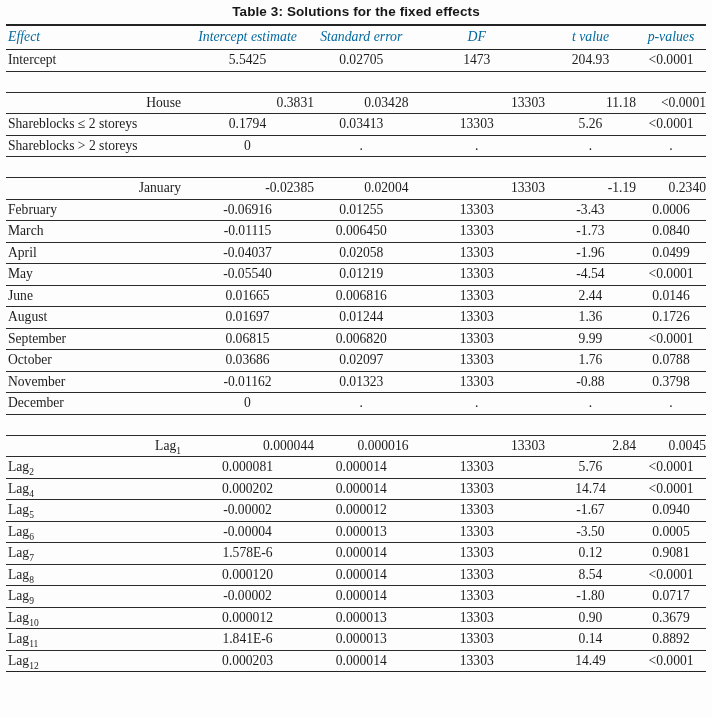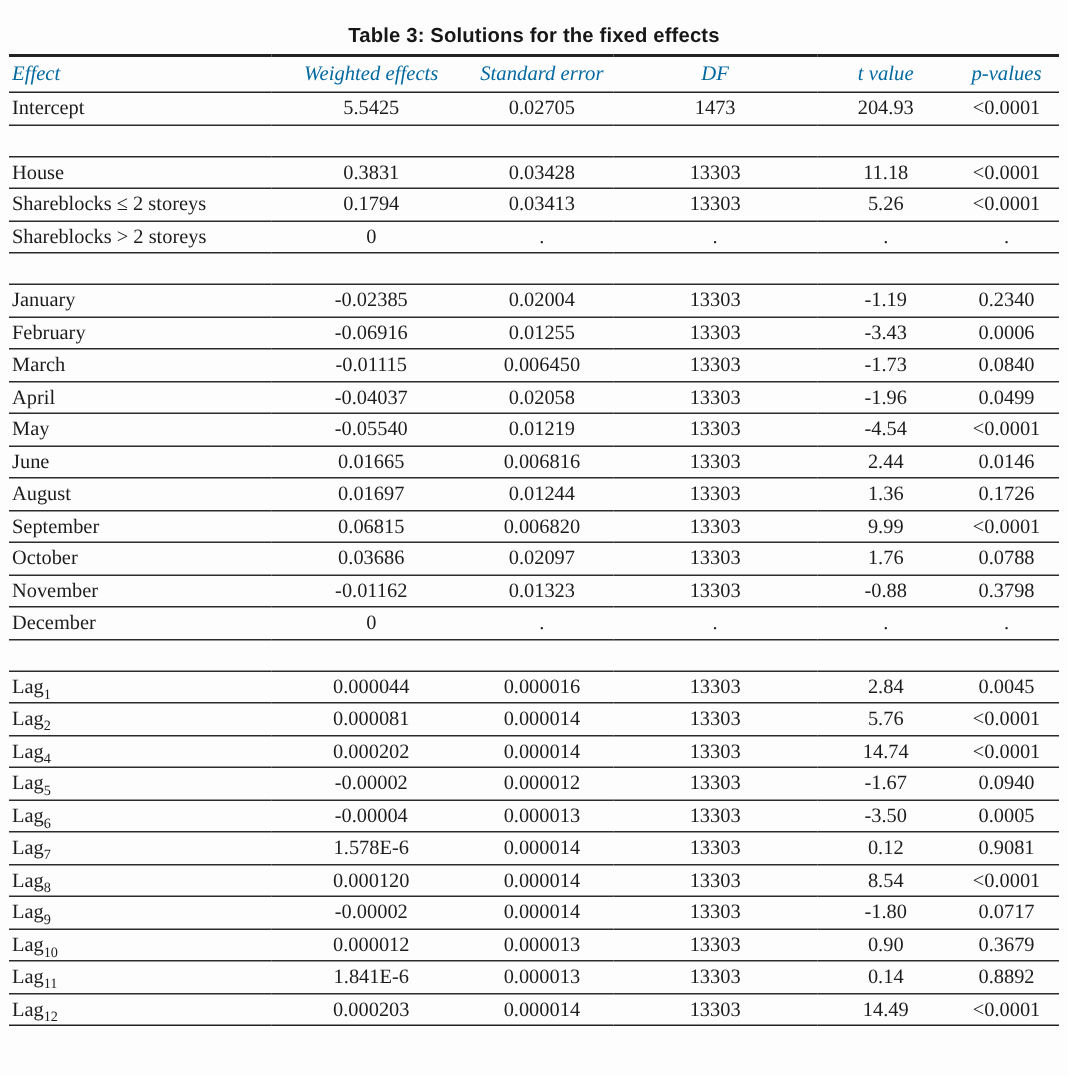--- a/index.html
+++ b/index.html
@@ -11,21 +11,21 @@
     width: 712px;
     height: 717px;
     overflow: hidden;
     color: #1a1a1a;
     font-family: "Liberation Serif", serif;
   }
   .page {
     width: 712px;
     height: 717px;
     box-sizing: border-box;
-    padding-top: 14px;
+    padding-top: 2px;
   }
   .title {
     text-align: center;
     font-family: "Liberation Sans", sans-serif;
     font-weight: bold;
     font-size: 13.5px;
     letter-spacing: 0.1px;
     padding: 2px 0 3px 0;
     color: #171717;
   }
@@ -71,20 +71,21 @@
     font-size: 9.5px;
     line-height: 0;
   }
   tbody tr.spacer td {
     border-bottom: none;
     height: 20px;
     padding: 0;
   }
   tbody tr.group-first td {
     border-top: 1px solid #2b2b2b;
+    text-align: right;
   }
   tbody tr.last-row td {
     border-bottom: 1.6px solid #232323;
     margin-top: 39px;
   }
 </style>
 </head>
 <body>
 
 <div class="page">
@@ -94,21 +95,21 @@
       <col class="c-effect">
         <col class="c-we">
         <col class="c-se">
         <col class="c-df">
         <col class="c-t">
         <col class="c-p">
     </colgroup>
     <thead>
       <tr>
         <th class="effect">Effect</th>
-        <th>Weighted effects</th>
+        <th>Intercept estimate</th>
         <th>Standard error</th>
         <th>DF</th>
         <th>t value</th>
         <th>p-values</th>
       </tr>
     </thead>
     <tbody>
         <tr>
           <td class="effect">Intercept</td>
           <td>5.5425</td>

